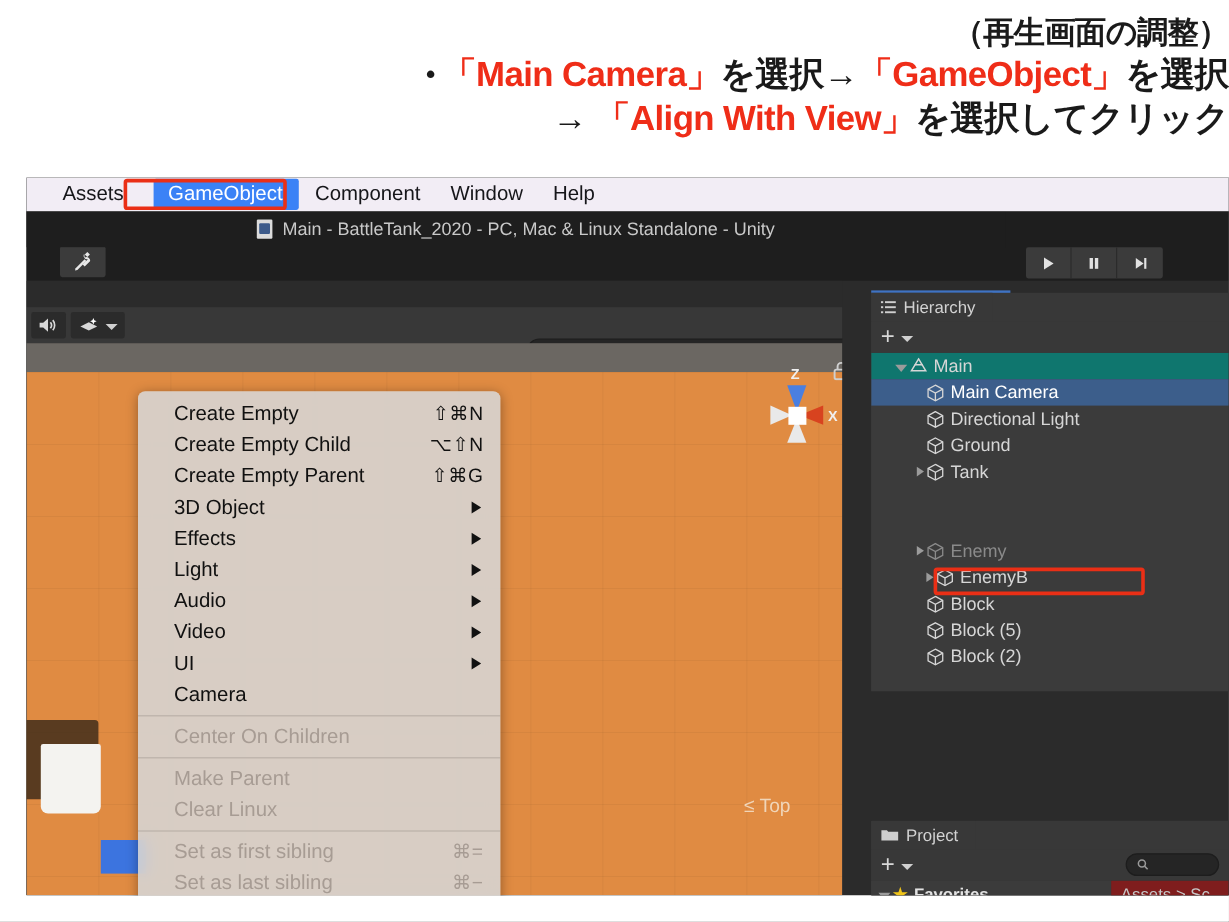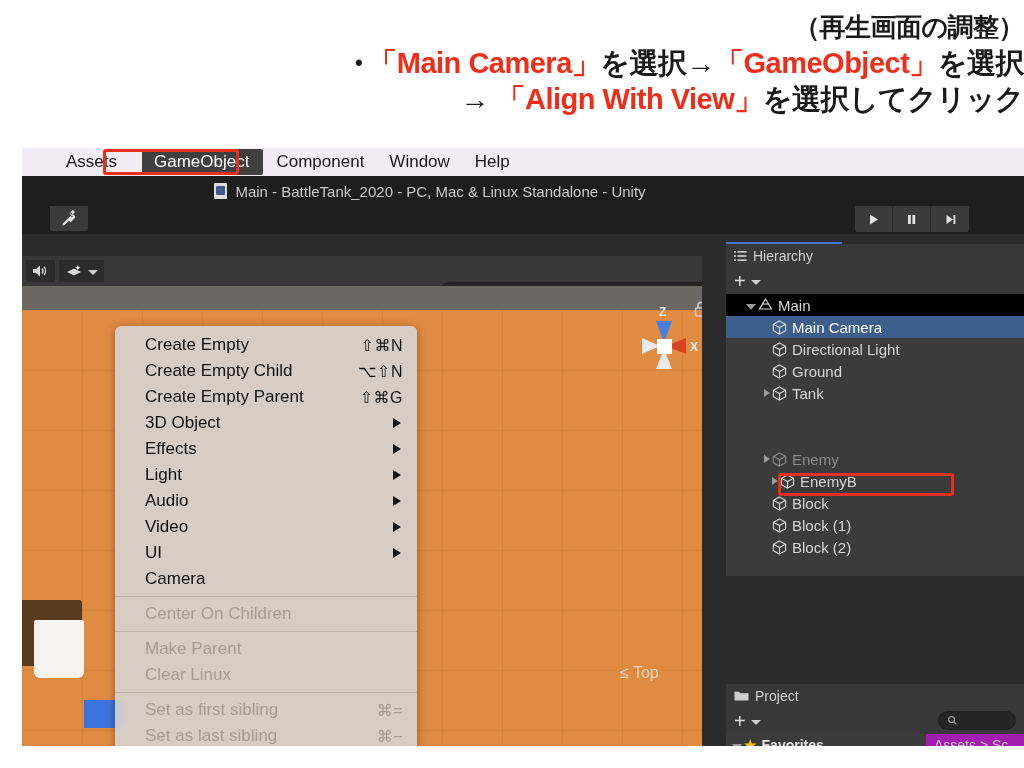--- a/index.html
+++ b/index.html
@@ -26,28 +26,28 @@
   
   #unity-window {
     position: absolute; left: 22px; top: 148px; width: 1002px; height: 598px;
     background: #2b2b2b; overflow: hidden;
   }
 
   
   #mac-menubar {
     position: absolute; left: 0; top: 0; width: 1002px; height: 28px;
     background: #f2edf5;
-    display: flex; align-items: center; padding-left: 18px;
+    display: flex; align-items: center; padding-left: 4px;
   }
   .mb-item {
     font-size: 17px; color: #16161a; padding: 1px 12px; margin-right: 1px;
     line-height: 24px; white-space: nowrap;
   }
   .mb-item.active {
-    background: #404040; color: #ffffff; border-radius: 2px;
+    background: #3b82f6; color: #ffffff; border-radius: 2px;
     padding: 1px 14px 1px 12px;
   }
   #menubar-highlight {
     position: absolute; left: 81px; top: 1px; width: 136px; height: 26px;
     border: 3px solid #ea2f16; border-radius: 3px; pointer-events: none;
   }
 
   
   #unity-titlebar {
     position: absolute; left: 0; top: 28px; width: 816px; height: 30px;
@@ -182,21 +182,21 @@
     border-top: 5px solid #d0d0d0;
   }
   #hierarchy-list {
     position: absolute; left: 0; top: 50px; width: 298px; height: 282px;
     background: #3b3b3b; overflow: hidden;
   }
   .hrow {
     position: relative; height: 22px; display: flex; align-items: center;
     font-size: 15px; color: #d6d6d6; white-space: nowrap;
   }
-  .hrow.root { background: #000000; }
+  .hrow.root { background: #0f766e; }
   .hrow.selected { background: #3c5e8b; color: #ffffff; }
   .hrow.dim { color: #8a8a8a; margin-top: 44px; }
   .tri {
     width: 0; height: 0; flex: none; margin-right: 2px;
     border-top: 4.5px solid transparent; border-bottom: 4.5px solid transparent;
     border-left: 6px solid #9b9b9b;
   }
   .tri.open {
     border-left: 5px solid transparent; border-right: 5px solid transparent;
     border-top: 6px solid #9b9b9b; border-bottom: none; margin-top: 3px;
@@ -225,21 +225,21 @@
   }
   .prow.fav { font-weight: bold; color: #e3e3e3; }
   .star { color: #f0c419; font-size: 14px; margin-right: 5px; }
   #project-search {
     position: absolute; right: 8px; top: 27px; width: 78px; height: 19px;
     background: #252525; border: 1px solid #1d1d1d; border-radius: 10px;
     display: flex; align-items: center; justify-content: flex-start; padding-left: 8px;
   }
   #assets-breadcrumb {
     height: 22px; display: flex; align-items: center; padding-left: 8px;
-    background: #a21caf; font-size: 14px; color: #c6c6c6; white-space: nowrap; text-decoration: underline;
+    background: #7f1d1d; font-size: 14px; color: #c6c6c6; white-space: nowrap; text-decoration: underline;
   }
 
   
   #gameobject-menu {
     position: absolute; left: 93px; top: 178px; width: 302px; height: 548px;
     background: rgba(214,214,214,0.88);
     border-radius: 6px;
     box-shadow: 0 2px 10px rgba(0,0,0,0.35);
     overflow: hidden;
     backdrop-filter: blur(6px);
@@ -476,21 +476,21 @@
             <span>Block</span>
           </div>
           <div class="hrow" style="padding-left: 38px;">
             <span class="tri hidden"></span>
             <span class="hico" style="color: rgb(214, 214, 214);">
               <svg width="15" height="15" viewBox="0 0 15 15">
                 <path d="M7.5 1 L13.6 4.3 V10.7 L7.5 14 L1.4 10.7 V4.3 Z" fill="none" stroke="currentColor" stroke-width="1.1"></path>
                 <path d="M1.4 4.3 L7.5 7.6 L13.6 4.3 M7.5 7.6 V14" fill="none" stroke="currentColor" stroke-width="1.1"></path>
               </svg>
             </span>
-            <span>Block (1)</span>
+            <span>Block (5)</span>
           </div>
           <div class="hrow" style="padding-left: 38px;">
             <span class="tri hidden"></span>
             <span class="hico" style="color: rgb(214, 214, 214);">
               <svg width="15" height="15" viewBox="0 0 15 15">
                 <path d="M7.5 1 L13.6 4.3 V10.7 L7.5 14 L1.4 10.7 V4.3 Z" fill="none" stroke="currentColor" stroke-width="1.1"></path>
                 <path d="M1.4 4.3 L7.5 7.6 L13.6 4.3 M7.5 7.6 V14" fill="none" stroke="currentColor" stroke-width="1.1"></path>
               </svg>
             </span>
             <span>Block (2)</span>

